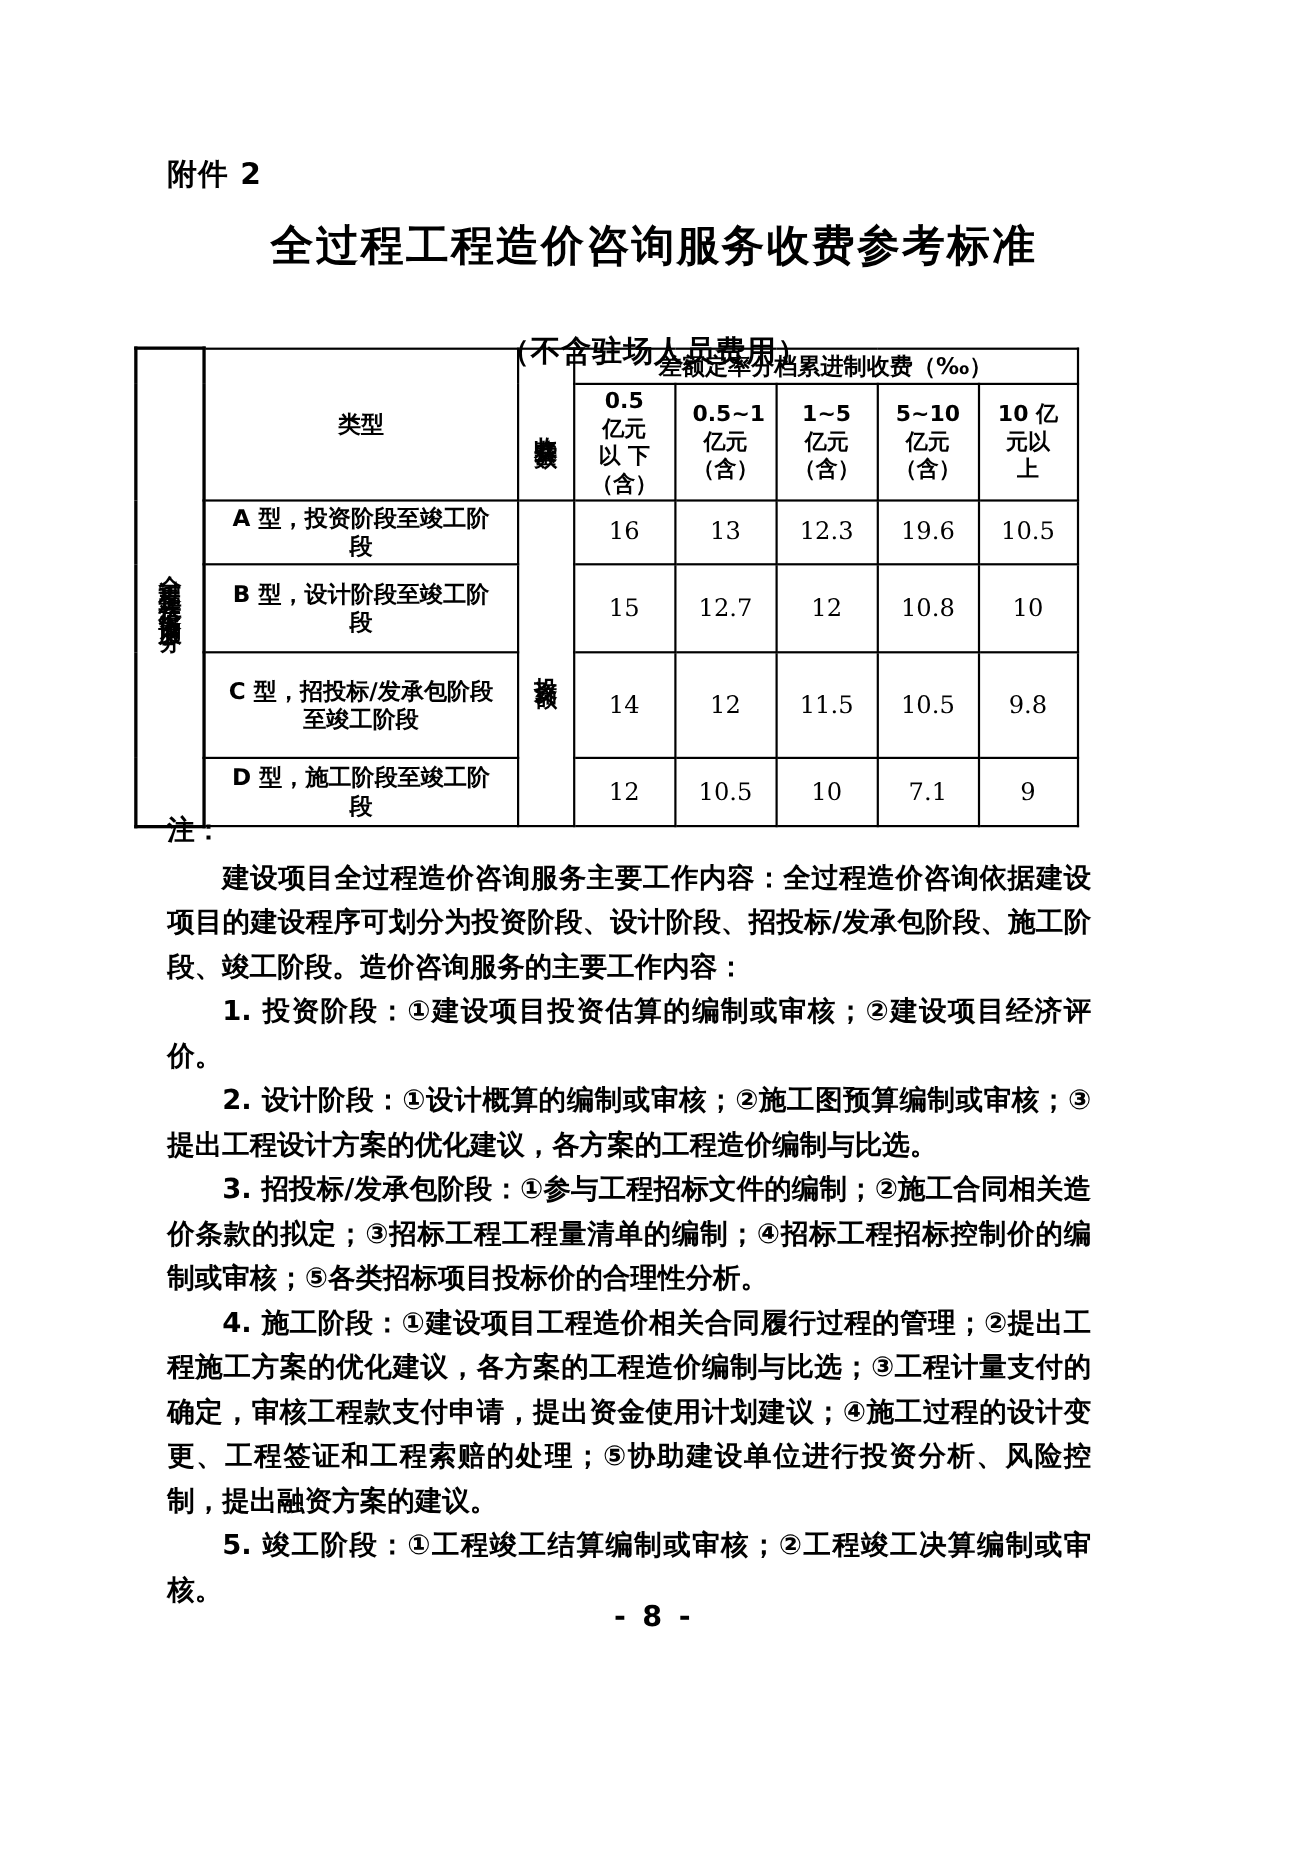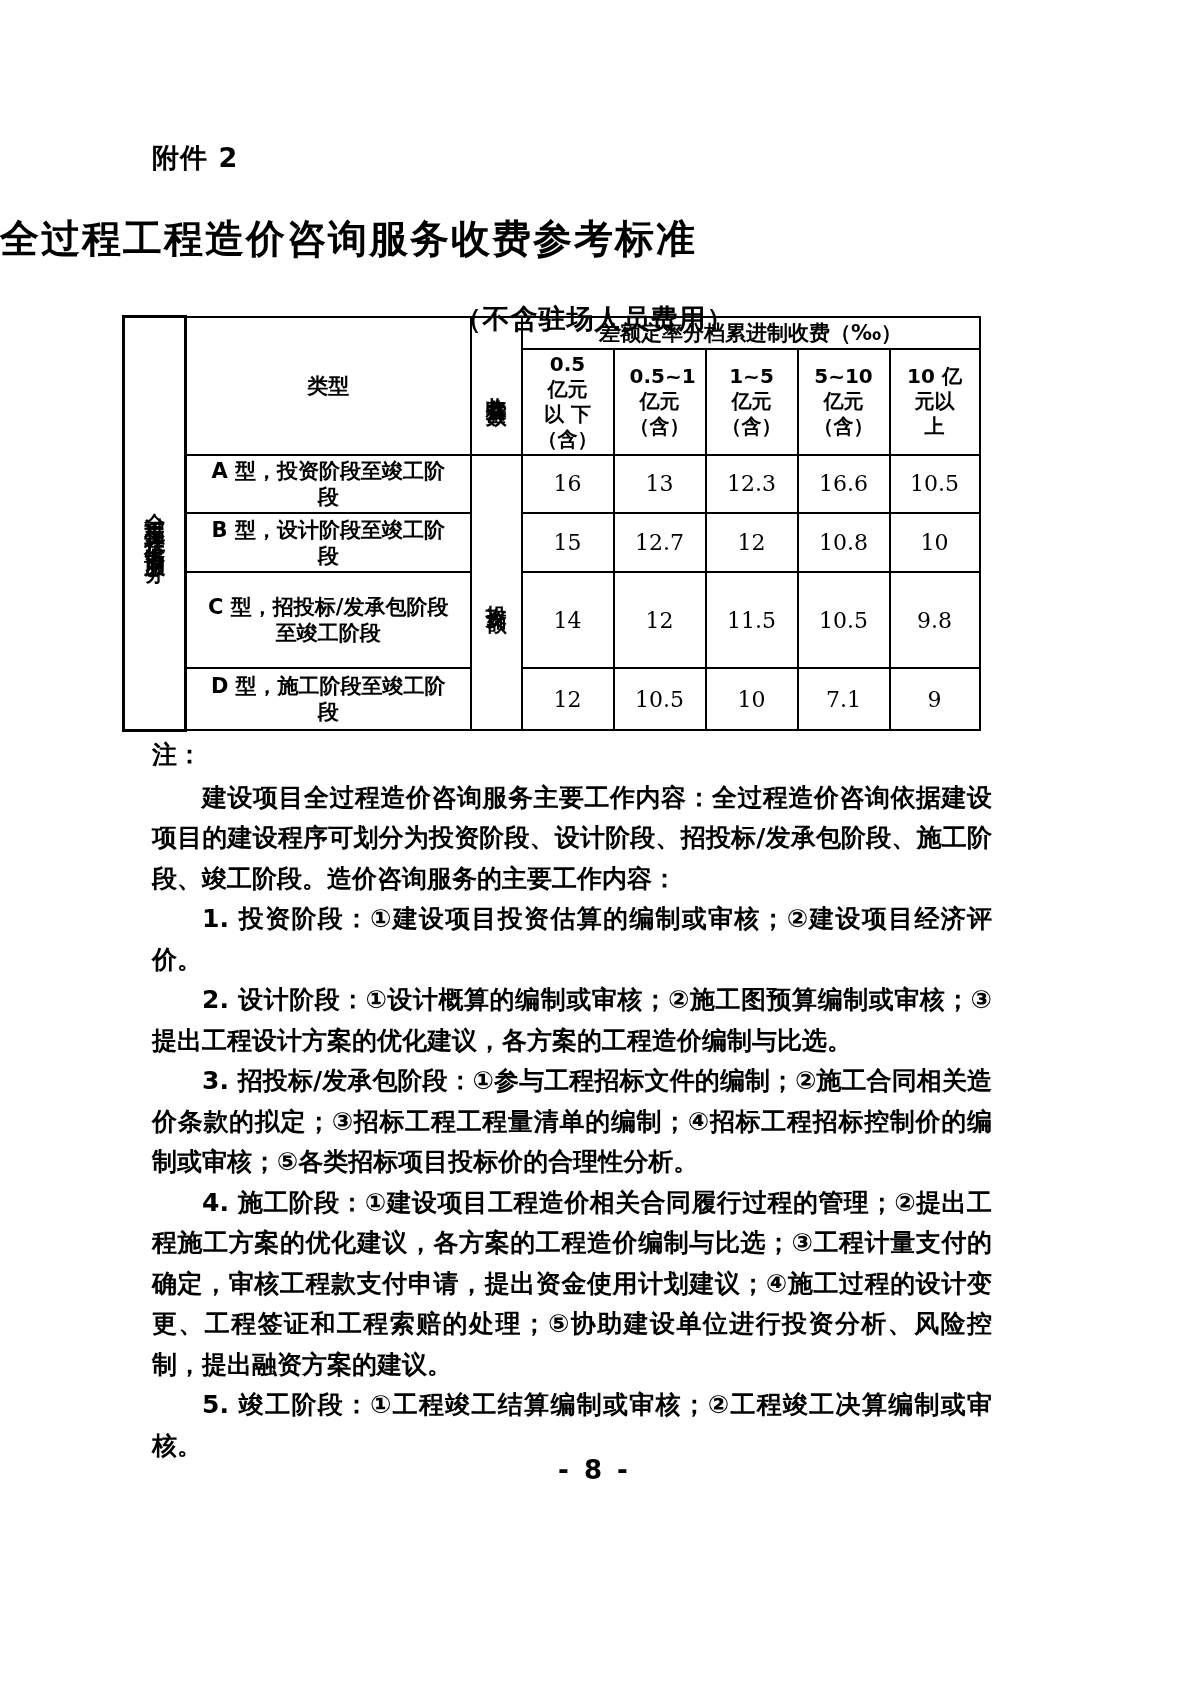--- a/index.html
+++ b/index.html
@@ -28,25 +28,24 @@
     top: 140px;
     font-size: 27px;
     font-weight: bold;
     letter-spacing: 1px;
   }
   .doc-title {
     position: absolute;
     left: 0;
     right: 0;
     top: 196px;
-    text-align: left;
+    text-align: center;
     font-size: 39px;
     font-weight: bold;
     letter-spacing: 2px;
-    margin-top: 16px;
   }
   .doc-subtitle {
     position: absolute;
     left: 0;
     right: 0;
     top: 253px;
     text-align: center;
     font-size: 27px;
     font-weight: bold;
     letter-spacing: 1px;
@@ -176,25 +175,25 @@
           <td class="head-small">5~10 亿元（含）</td>
           <td class="head-small">10 亿元以上</td>
         </tr>
 
         <tr style="height:56px">
           <td class="left-type">A 型，投资阶段至竣工阶段</td>
           <td class="vert-2" rowspan="4">投资额</td>
           <td class="num">16</td>
           <td class="num">13</td>
           <td class="num">12.3</td>
-          <td class="num">16.6</td>
+          <td class="num">19.6</td>
           <td class="num">10.5</td>
         </tr>
 
-        <tr style="height:59px">
+        <tr style="height:80px">
           <td class="left-type">B 型，设计阶段至竣工阶段</td>
           <td class="num">15</td>
           <td class="num">12.7</td>
           <td class="num">12</td>
           <td class="num">10.8</td>
           <td class="num">10</td>
         </tr>
 
         <tr style="height:96px">
           <td class="left-type">C 型，招投标/发承包阶段至竣工阶段</td>

